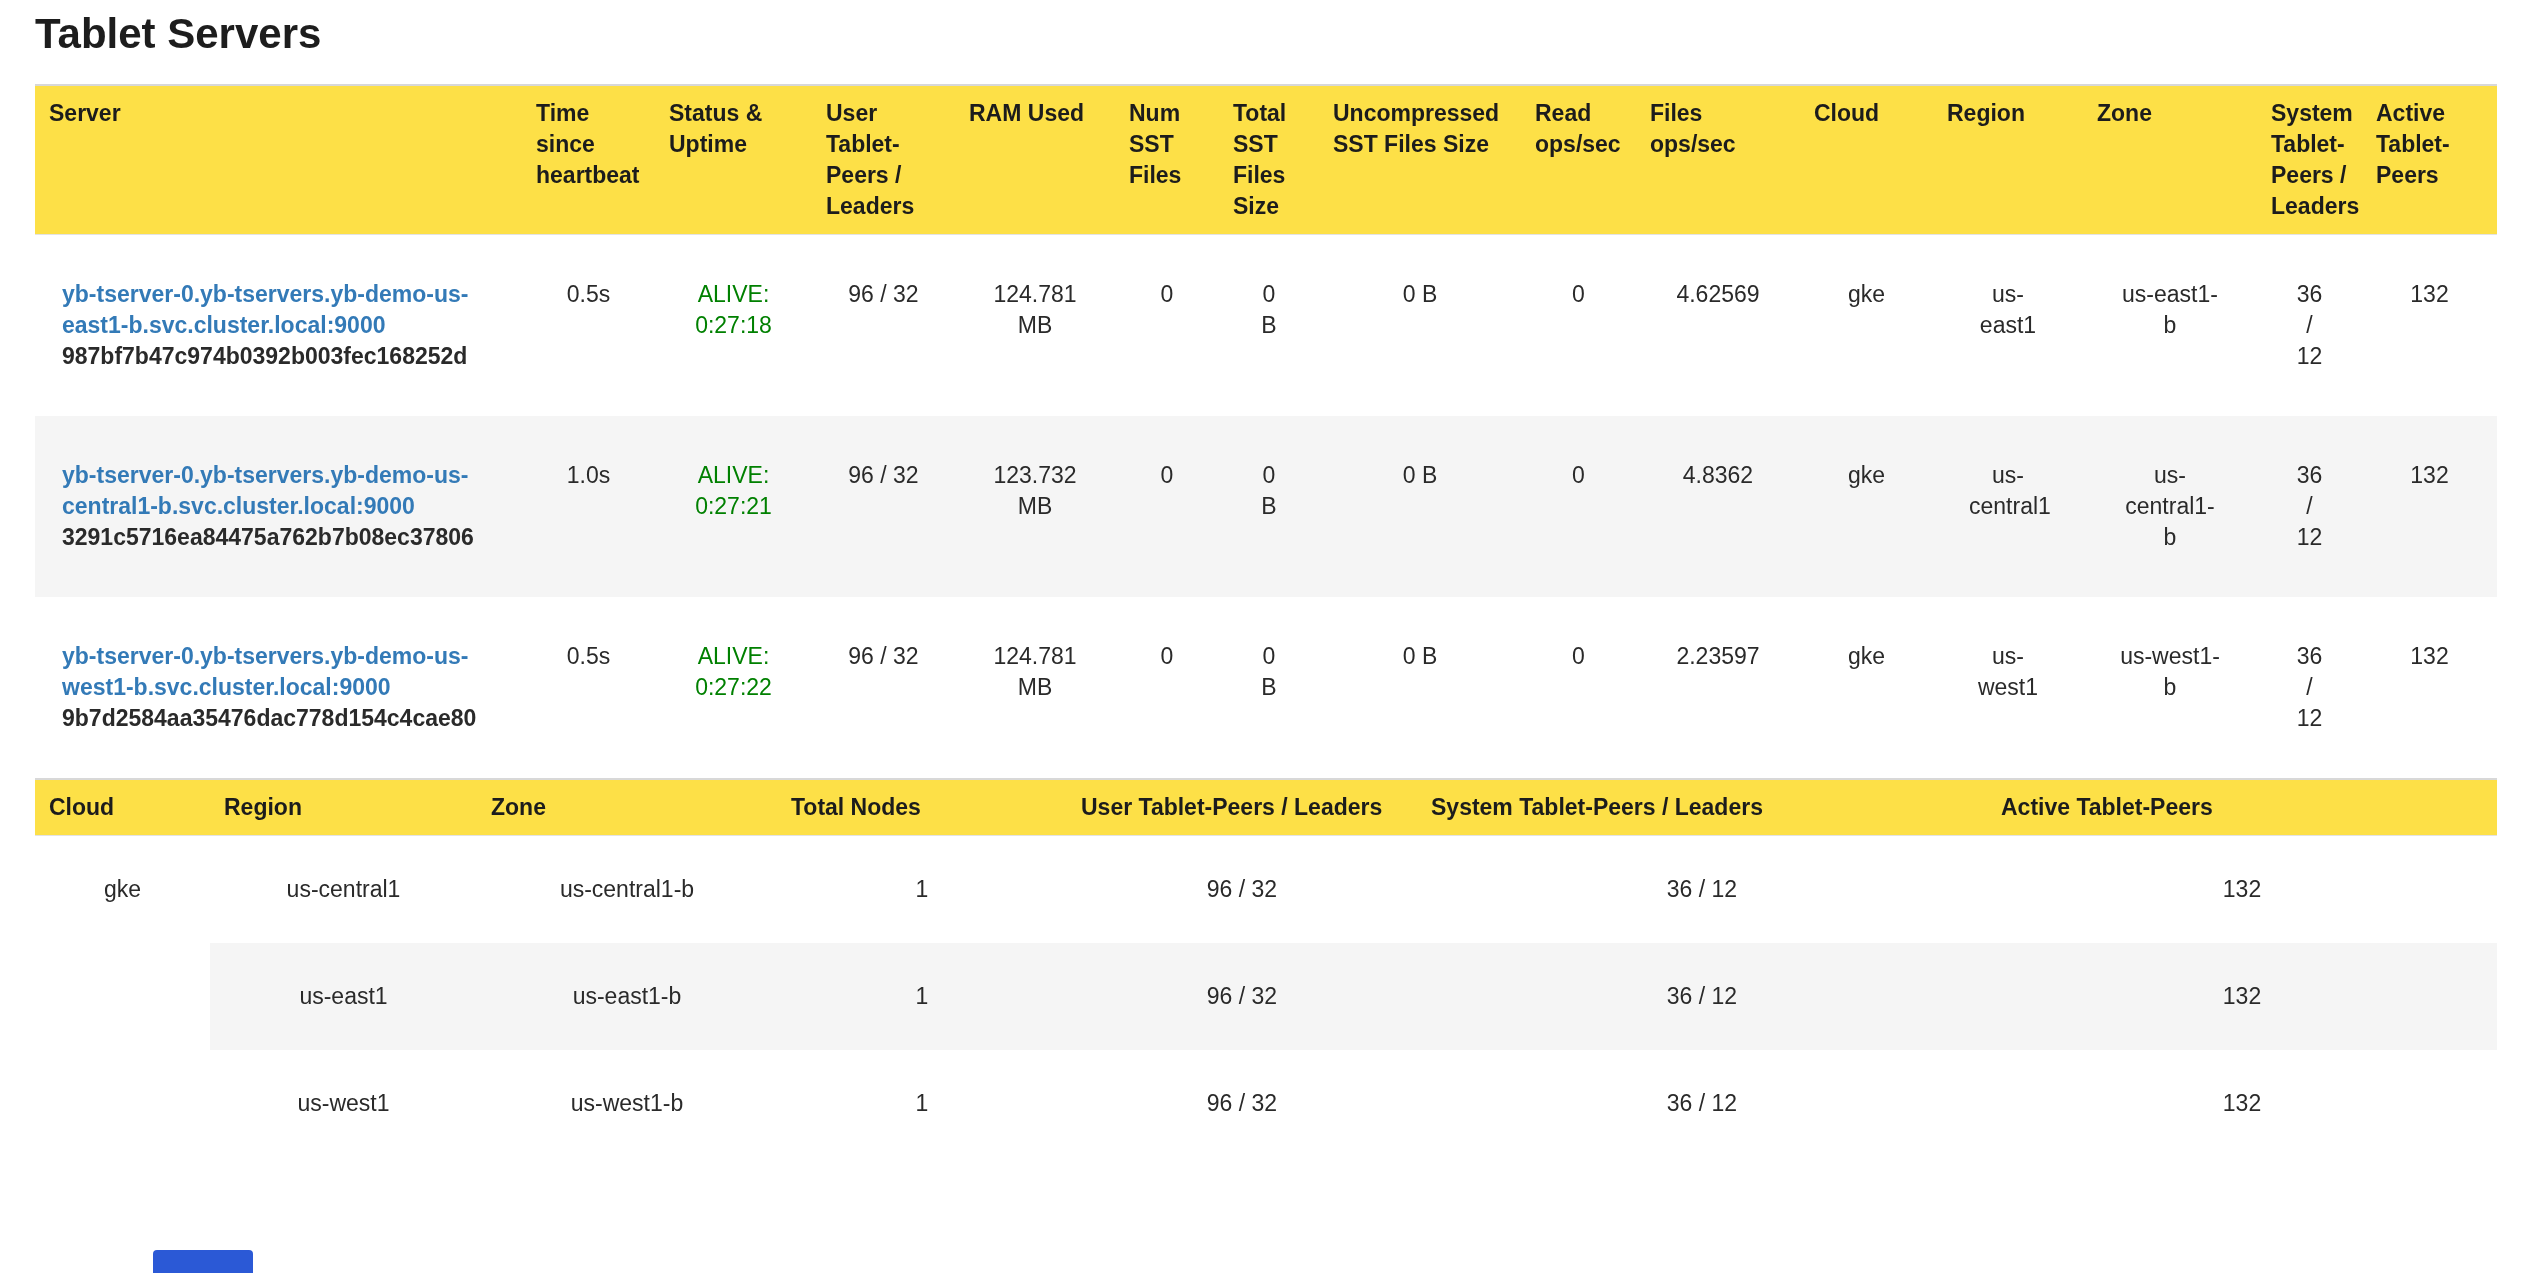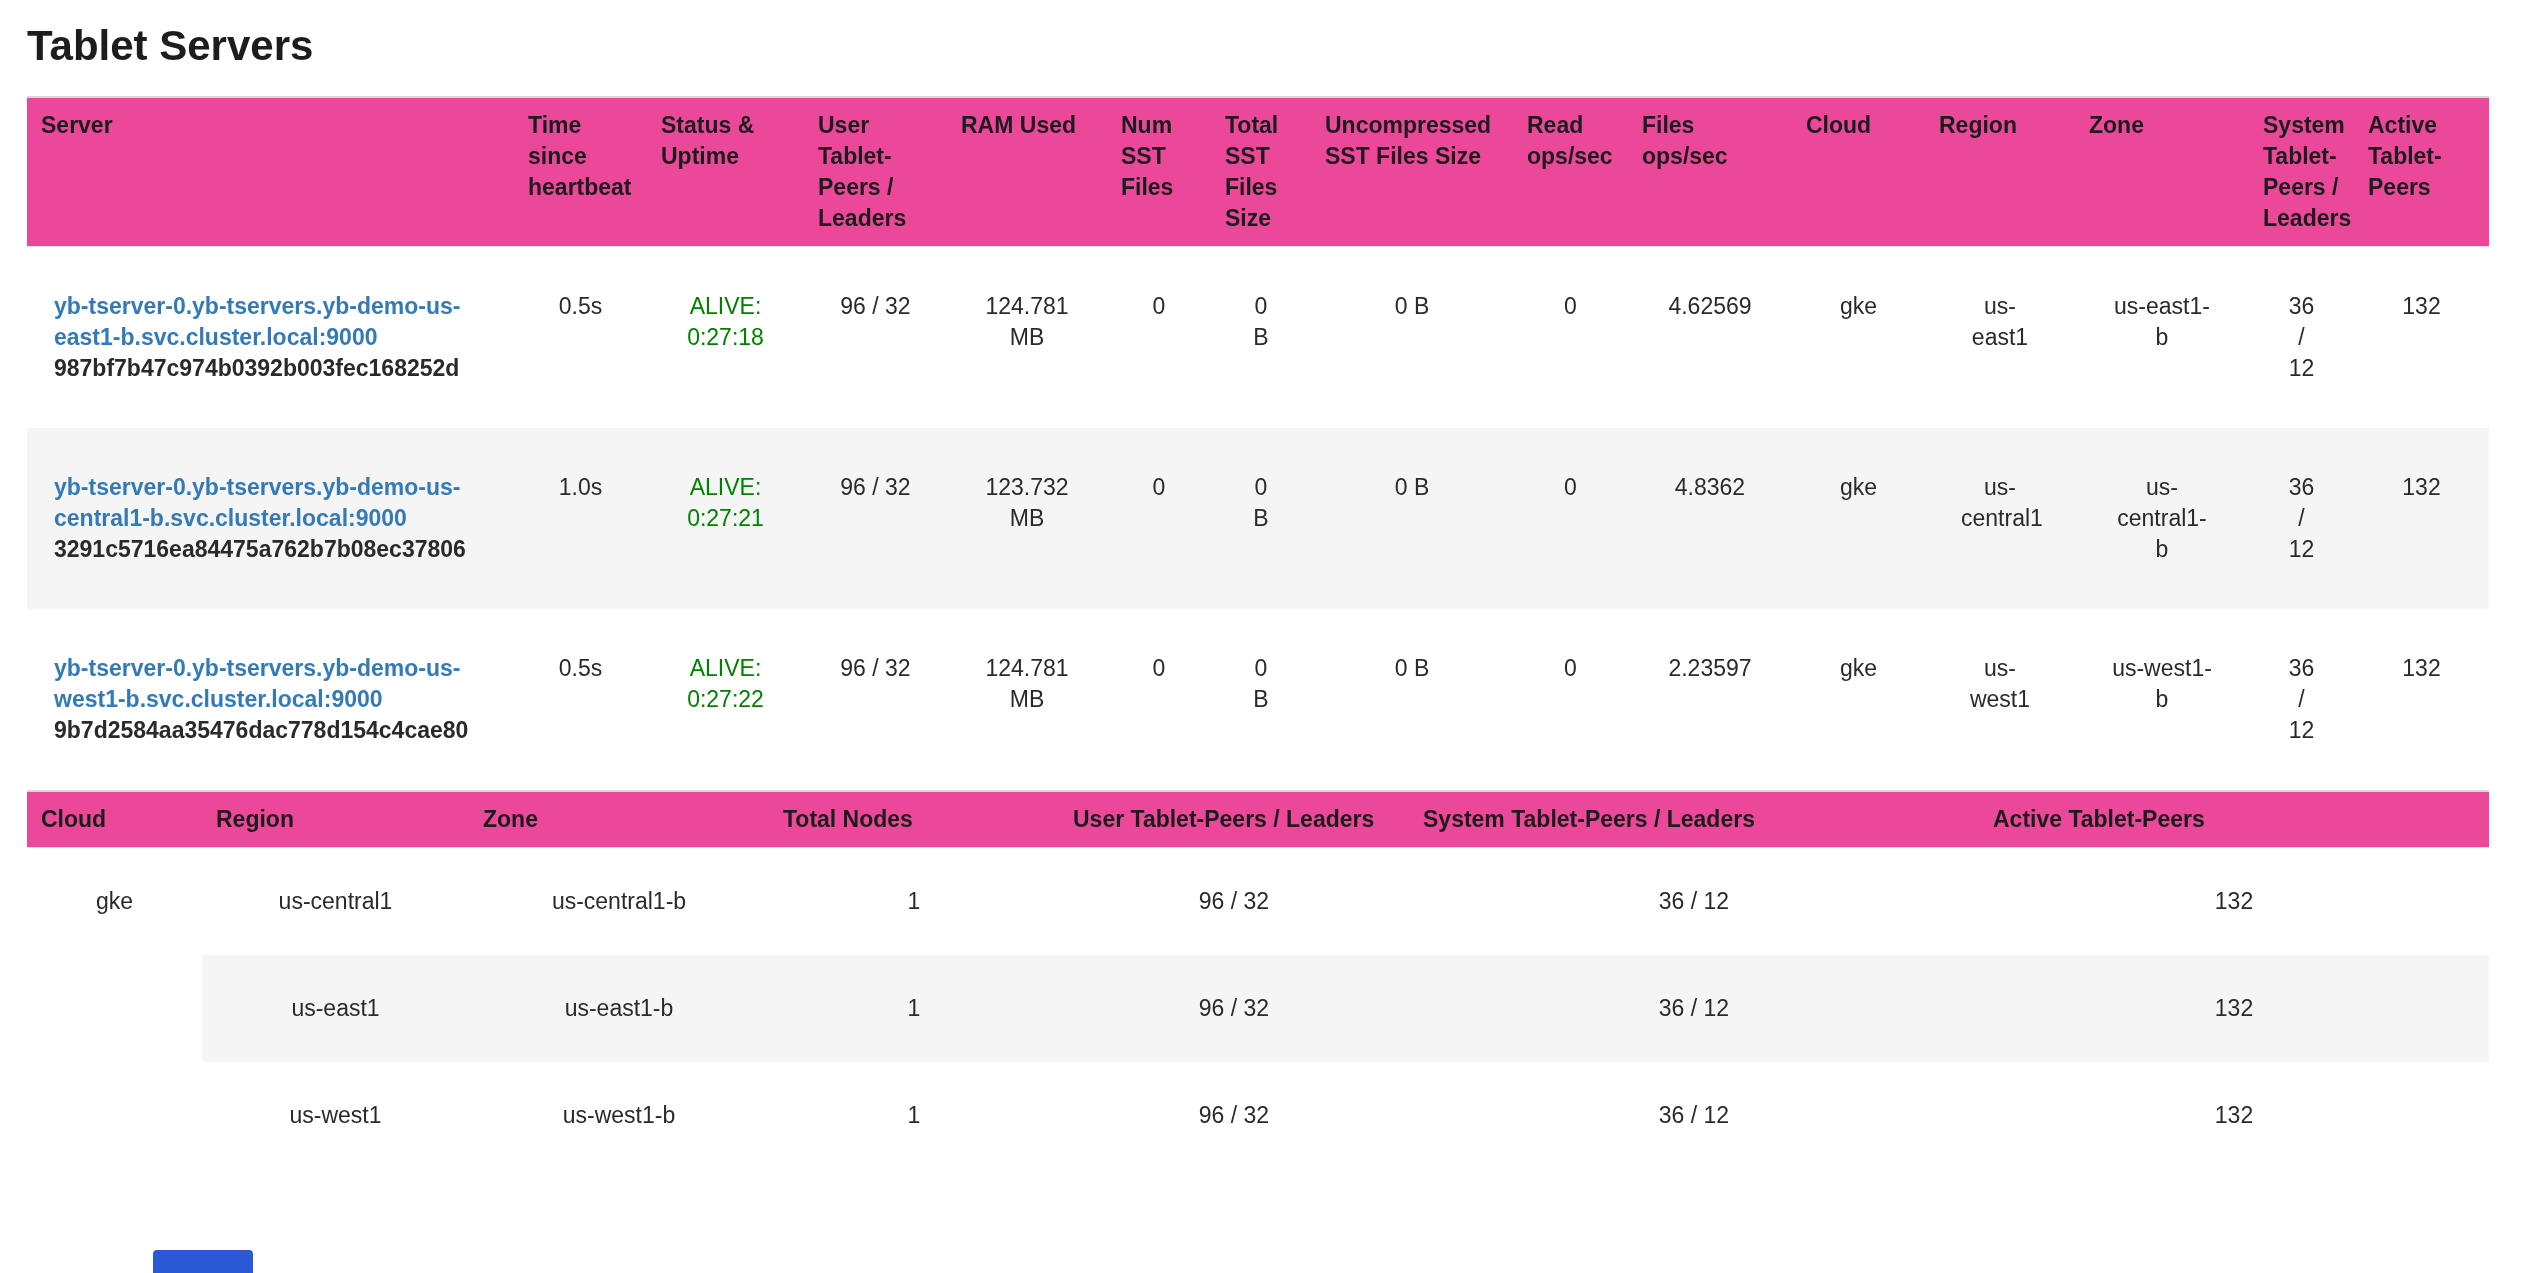--- a/index.html
+++ b/index.html
@@ -2,28 +2,28 @@
 <html><head>
 <meta charset="utf-8">
 <style>
   html, body { margin:0; padding:0; }
   body {
     width:2523px; height:1273px; overflow:hidden;
     background:#ffffff; color:#2a2a2a;
     font-family:"Liberation Sans","DejaVu Sans",sans-serif;
     position:relative;
   }
-  .content { margin-left:27px; width:2462px; padding-top:22px; }
+  .content { margin-left:35px; width:2462px; padding-top:10px; }
 
   .title1 { font-size:42px; font-weight:700; color:#1d1d1d; margin:0 0 26px 0; line-height:1.15; }
   .title2 { font-size:34px; font-weight:700; color:#1d1d1d; margin:36px 0 24px 0; line-height:1.18; }
 
   table { border-collapse:collapse; table-layout:fixed; width:2462px; border-top:2px solid #d8d8d8; }
   thead th {
-    background:#ec4899; font-size:23px; font-weight:700; color:#1c1c1c;
+    background:#fde047; font-size:23px; font-weight:700; color:#1c1c1c;
     text-align:left; vertical-align:top; padding:12px 14px; line-height:31px;
     border-bottom:1px solid #e3e3e3;
   }
   tbody td {
     font-size:23px; line-height:31px; vertical-align:top; text-align:center;
     padding:44px 36px; color:#2a2a2a;
   }
   #tserver-table tbody tr:nth-child(even) td { background:#f5f5f5; }
 
   td.server-cell { text-align:left; padding:44px 14px 44px 27px;font-weight:bold; }

